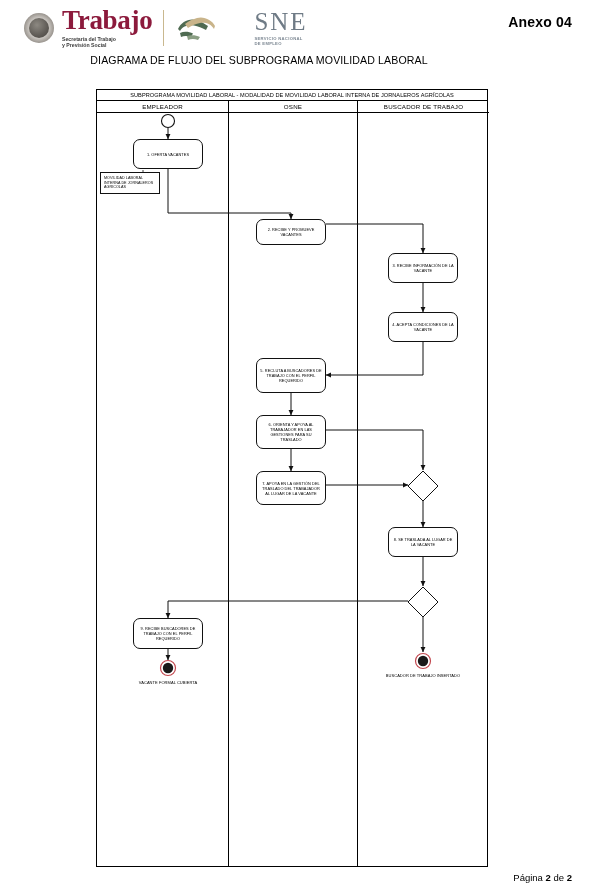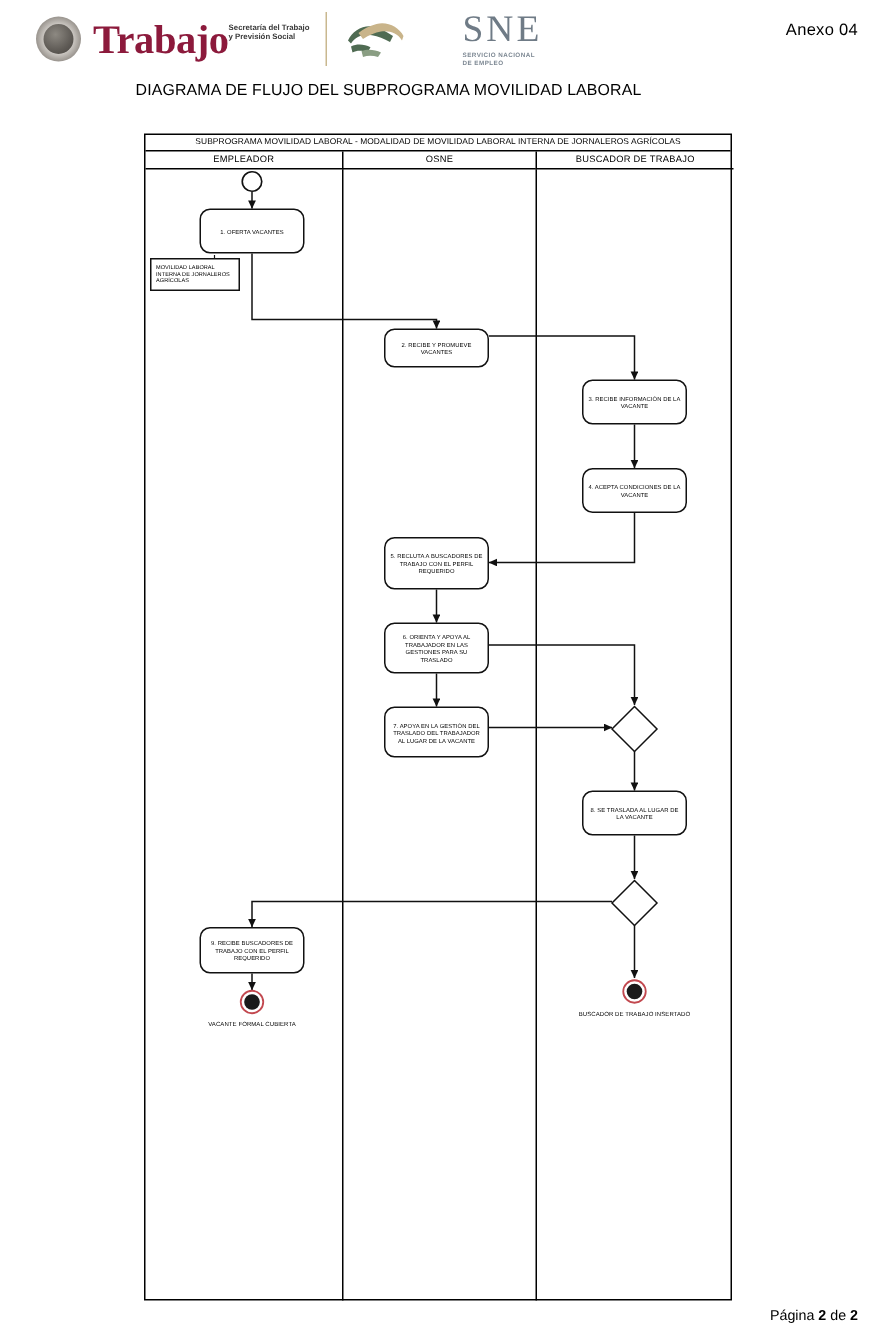--- a/index.html
+++ b/index.html
@@ -9,34 +9,34 @@
     color:#000;position:relative;overflow:hidden;
   }
   
   .hdr{position:absolute;left:0;top:0;width:590px;height:62px;}
   .logo-wrap{position:absolute;left:22px;top:8px;display:flex;align-items:center;}
   .eagle{width:34px;height:34px;position:relative;margin-right:6px;}
   .eagle .ring{position:absolute;inset:2px;border-radius:50%;background:
       radial-gradient(circle at 50% 50%, #e8e6e3 0%, #cfcbc6 45%, #9a958f 70%, #7d7873 100%);}
   .eagle .ring::after{content:"";position:absolute;inset:5px;border-radius:50%;
       background:radial-gradient(circle at 40% 35%,#8d8982 0%,#5f5b56 60%,#46423e 100%);}
-  .trabajo-block{display:flex;flex-direction:row;justify-content:center;}
+  .trabajo-block{display:flex;flex-direction:column;justify-content:center;}
   .trabajo{font-family:"Liberation Serif", serif;font-weight:bold;font-size:27px;
       color:#8c1a3c;line-height:.95;letter-spacing:-.3px;}
   .trabajo-sub{font-size:5.2px;font-weight:bold;color:#3a3a3a;line-height:1.25;margin-top:2px;}
   .divline{width:1px;height:36px;background:#c9b88f;margin:0 11px;}
   .sne-wrap{display:flex;align-items:center;}
   .hands{width:44px;height:30px;position:relative;margin-right:7px;}
   .hands svg{position:absolute;left:0;top:0;}
   .sne-block{display:flex;flex-direction:column;justify-content:center;margin-left:28px;}
   .sne{font-family:"Liberation Serif", serif;font-size:25px;letter-spacing:2px;
       color:#6f7b86;line-height:.95;font-weight:400;}
   .sne-sub{font-size:4.2px;font-weight:bold;color:#7d8893;letter-spacing:.3px;
       line-height:1.3;margin-top:2px;}
-  .anexo{position:absolute;right:18px;top:14px;font-size:11px;font-weight:normal;
+  .anexo{position:absolute;right:18px;top:14px;font-size:14px;font-weight:bold;
       letter-spacing:.2px;}
 
   
   .doc-title{position:absolute;left:0;top:53px;width:518px;text-align:center;
       font-size:10.6px;line-height:14px;letter-spacing:.1px;}
 
   
   .frame{position:absolute;left:96px;top:89px;width:392px;height:778px;
       border:1px solid #000;box-sizing:border-box;}
   .band{position:absolute;left:0;top:0;width:100%;height:11px;

